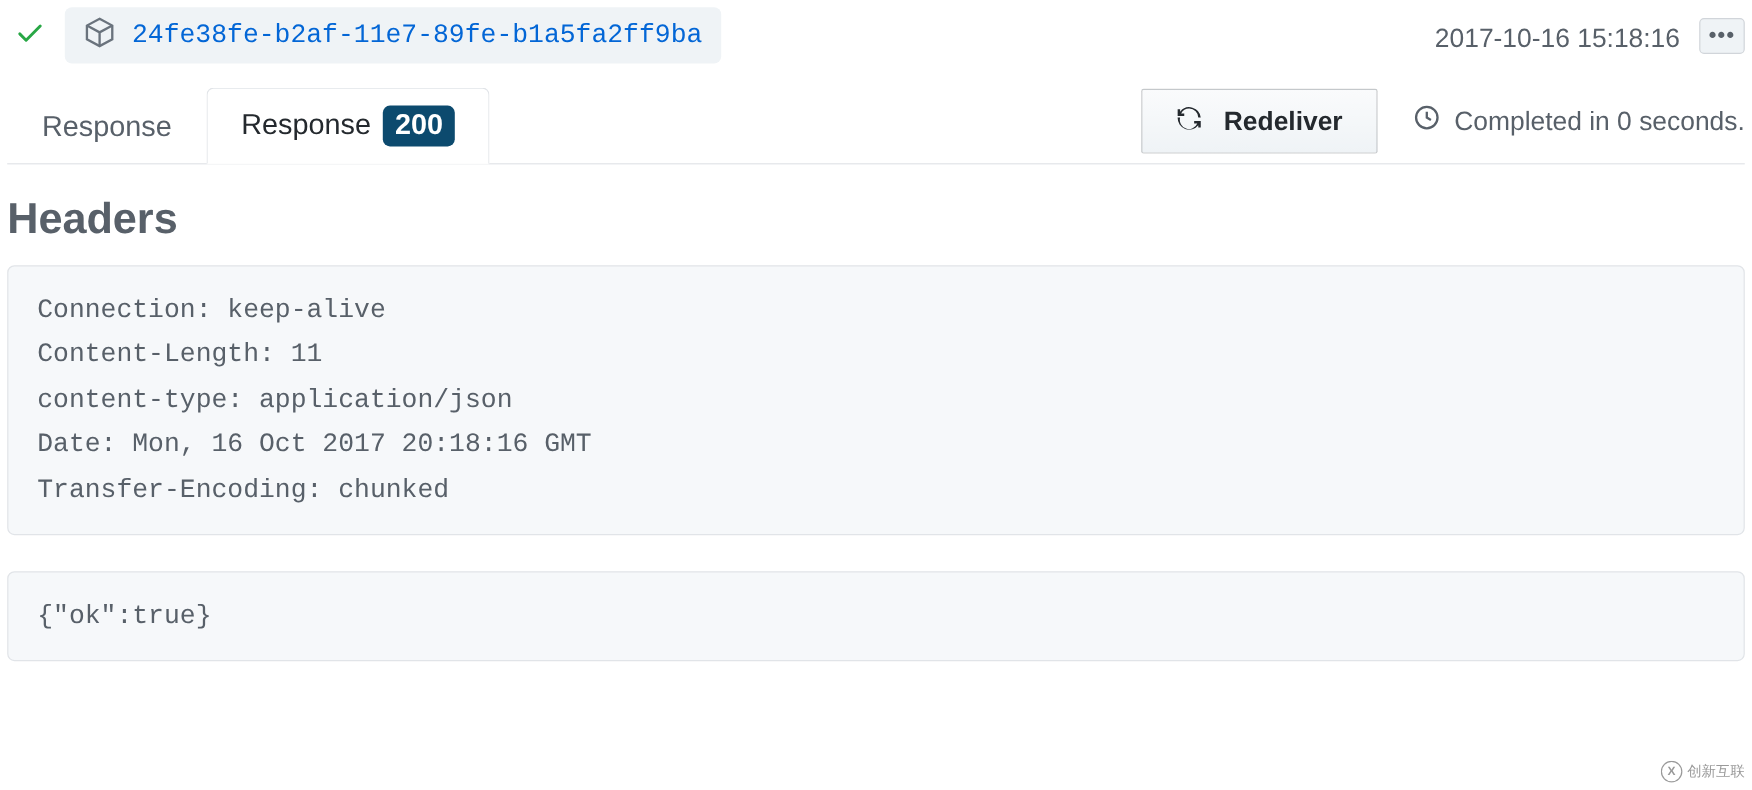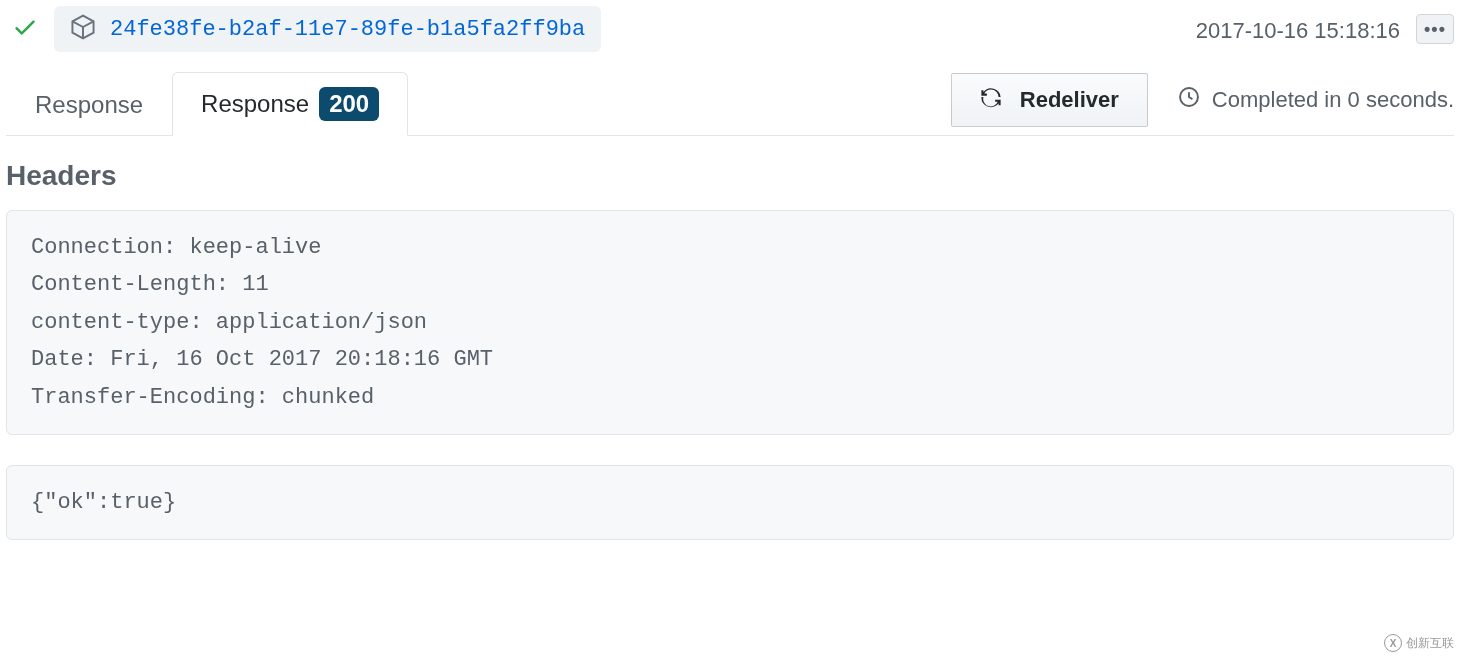--- a/index.html
+++ b/index.html
@@ -122,21 +122,21 @@
     gap: 18px;
   }
   .completed {
     display: flex;
     align-items: center;
     gap: 12px;
     color: #586069;
     font-size: 22px;
   }
   .section-title {
-    font-size: 28px;
+    font-size: 36px;
     font-weight: 600;
     color: #586069;
     margin: 10px 0 18px 0;
   }
   .code-box {
     background: #f6f8fa;
     border: 1px solid #e1e4e8;
     border-radius: 6px;
     padding: 18px 24px;
     font-family: SFMono-Regular, Consolas, "Liberation Mono", Menlo, monospace;
@@ -217,21 +217,21 @@
         </span>
         <span>Completed in 0 seconds.</span>
       </div>
     </div>
   </div>
 
   <h3 class="section-title">Headers</h3>
   <div class="code-box">Connection: keep-alive
 Content-Length: 11
 content-type: application/json
-Date: Fri, 16 Oct 2017 20:18:16 GMT
+Date: Mon, 16 Oct 2017 20:18:16 GMT
 Transfer-Encoding: chunked</div>
 
   <div class="code-box">{"ok":true}</div>
 
 </div>
 
 <div class="watermark">
   <span class="watermark-circle">X</span>
   <span>创新互联</span>
 </div>

